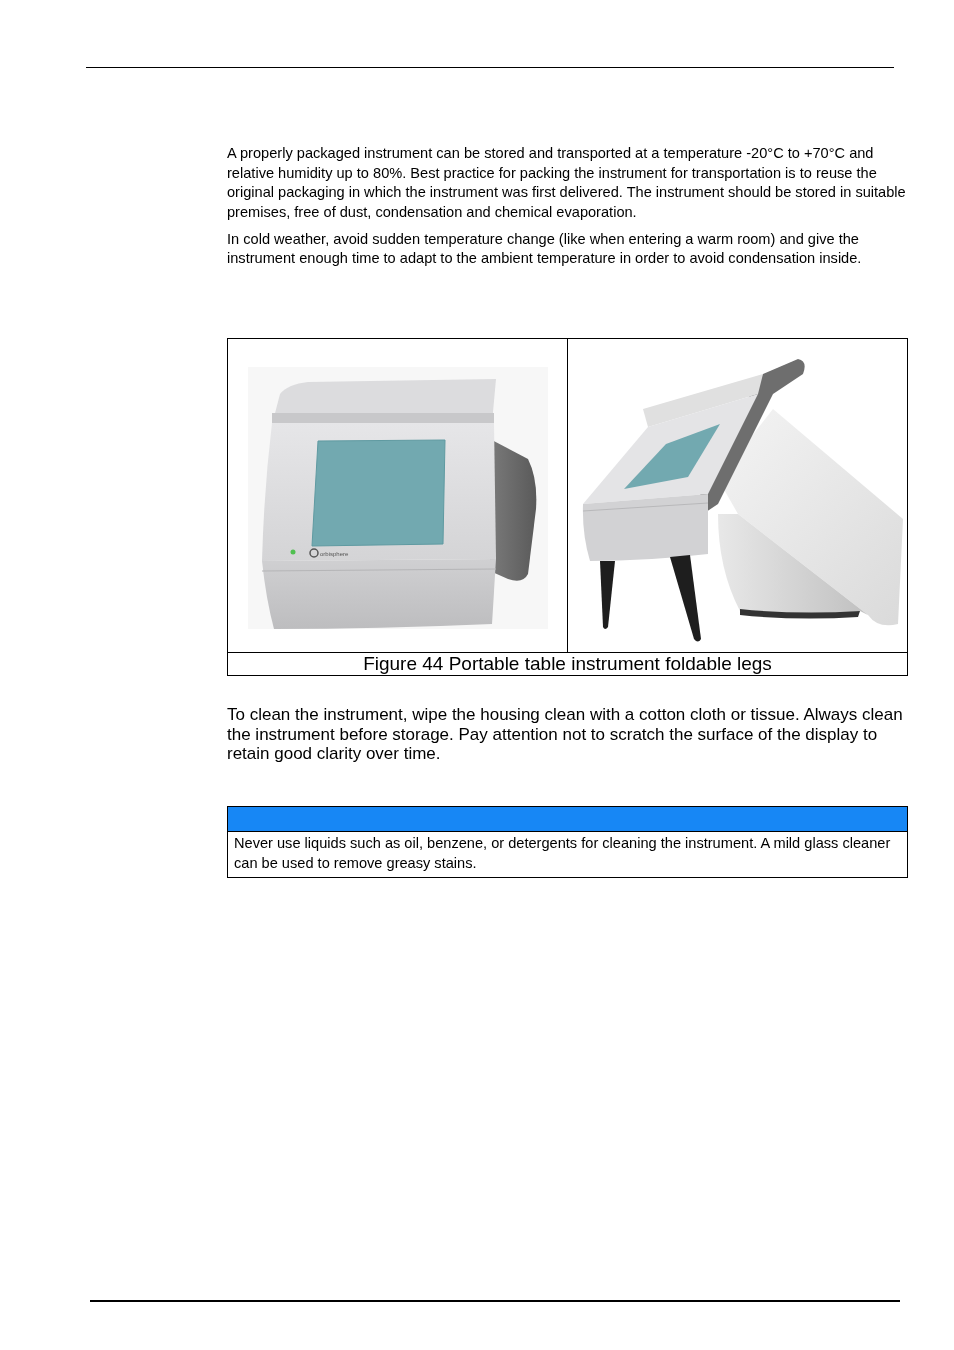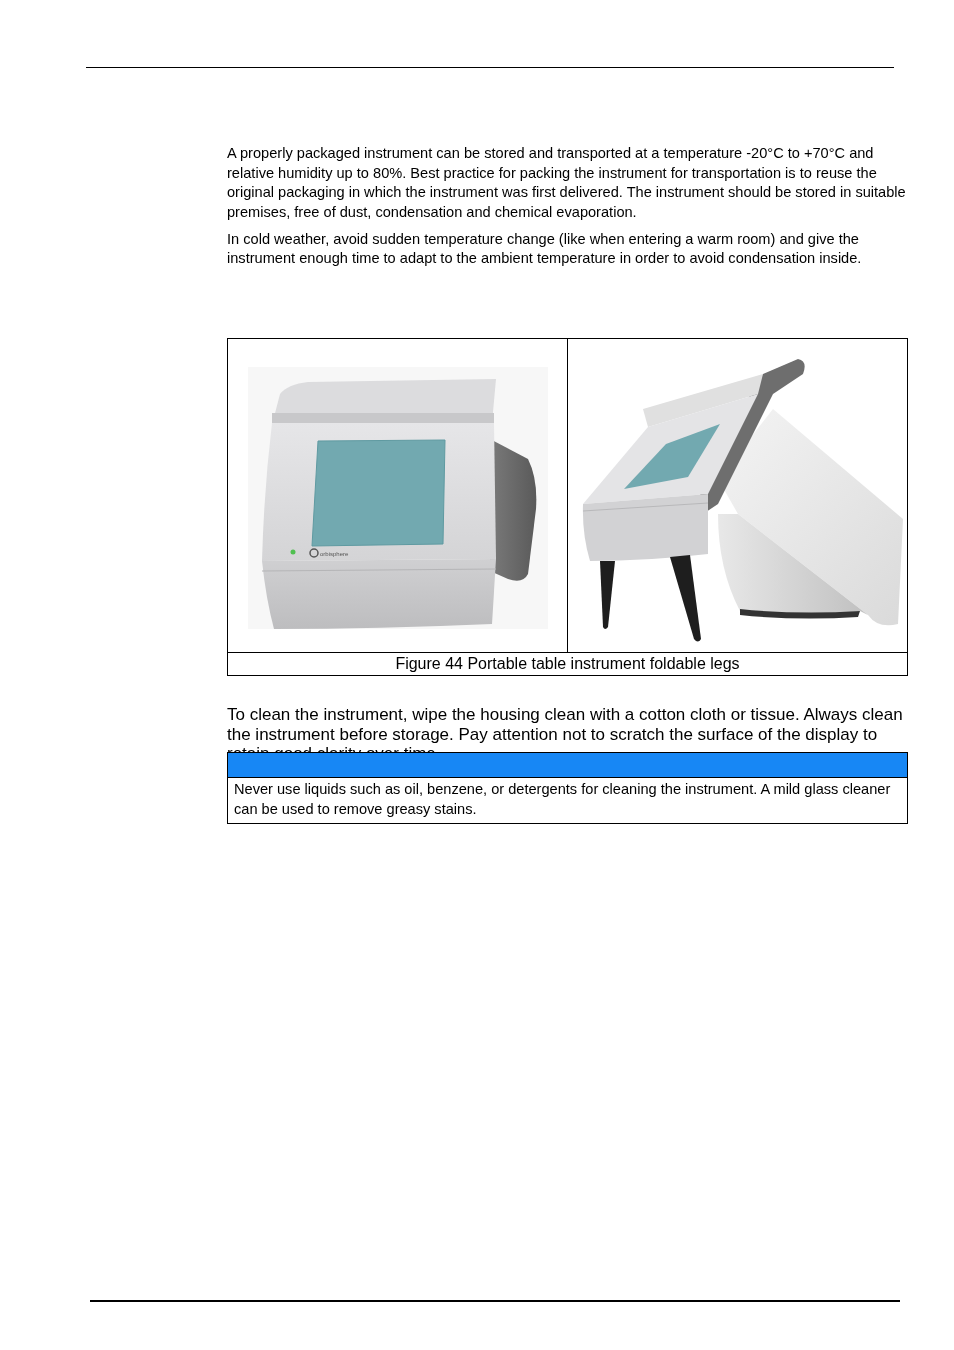--- a/index.html
+++ b/index.html
@@ -8,23 +8,23 @@
   .rule-top { position: absolute; left: 86px; top: 67px; width: 808px; height: 1px; background: #000; }
   .rule-bottom { position: absolute; left: 90px; top: 1300px; width: 810px; height: 2px; background: #000; }
   .content { position: absolute; left: 227px; top: 144px; width: 682px; font-size: 14.6px; line-height: 19.5px; }
   p { margin: 0 0 7.5px 0; }
   .figure { position: absolute; left: 227px; top: 338px; width: 681px; height: 338px;
             border: 1px solid #000; box-sizing: border-box; }
   .fig-cell { position: absolute; top: 0; height: 313px; box-sizing: border-box; overflow: hidden; }
   .fig-left { left: 0; width: 340px; border-right: 1px solid #000; }
   .fig-right { left: 340px; width: 339px; }
   .fig-caption { position: absolute; left: 0; top: 313px; width: 679px; height: 23px;
-                 border-top: 1px solid #000; text-align: center; font-size: 16px; line-height: 22px; }
+                 border-top: 1px solid #000; text-align: center; font-size: 19px; line-height: 22px; }
   .clean-para { position: absolute; left: 227px; top: 705px; width: 682px; font-size: 17px; line-height: 19.5px; }
-  .note { position: absolute; left: 227px; top: 752px; width: 681px; border: 1px solid #000; box-sizing: border-box; }
+  .note { position: absolute; left: 227px; top: 806px; width: 681px; border: 1px solid #000; box-sizing: border-box; }
   .note-head { height: 24px; background: #1787f5; border-bottom: 1px solid #000; }
   .note-body { padding: 2px 6px 4px 6px; font-size: 14.6px; line-height: 19.5px; }
   svg { display: block; }
 </style>
 </head>
 <body>
 
 <div class="rule-top"></div>
 
 <div class="content">

